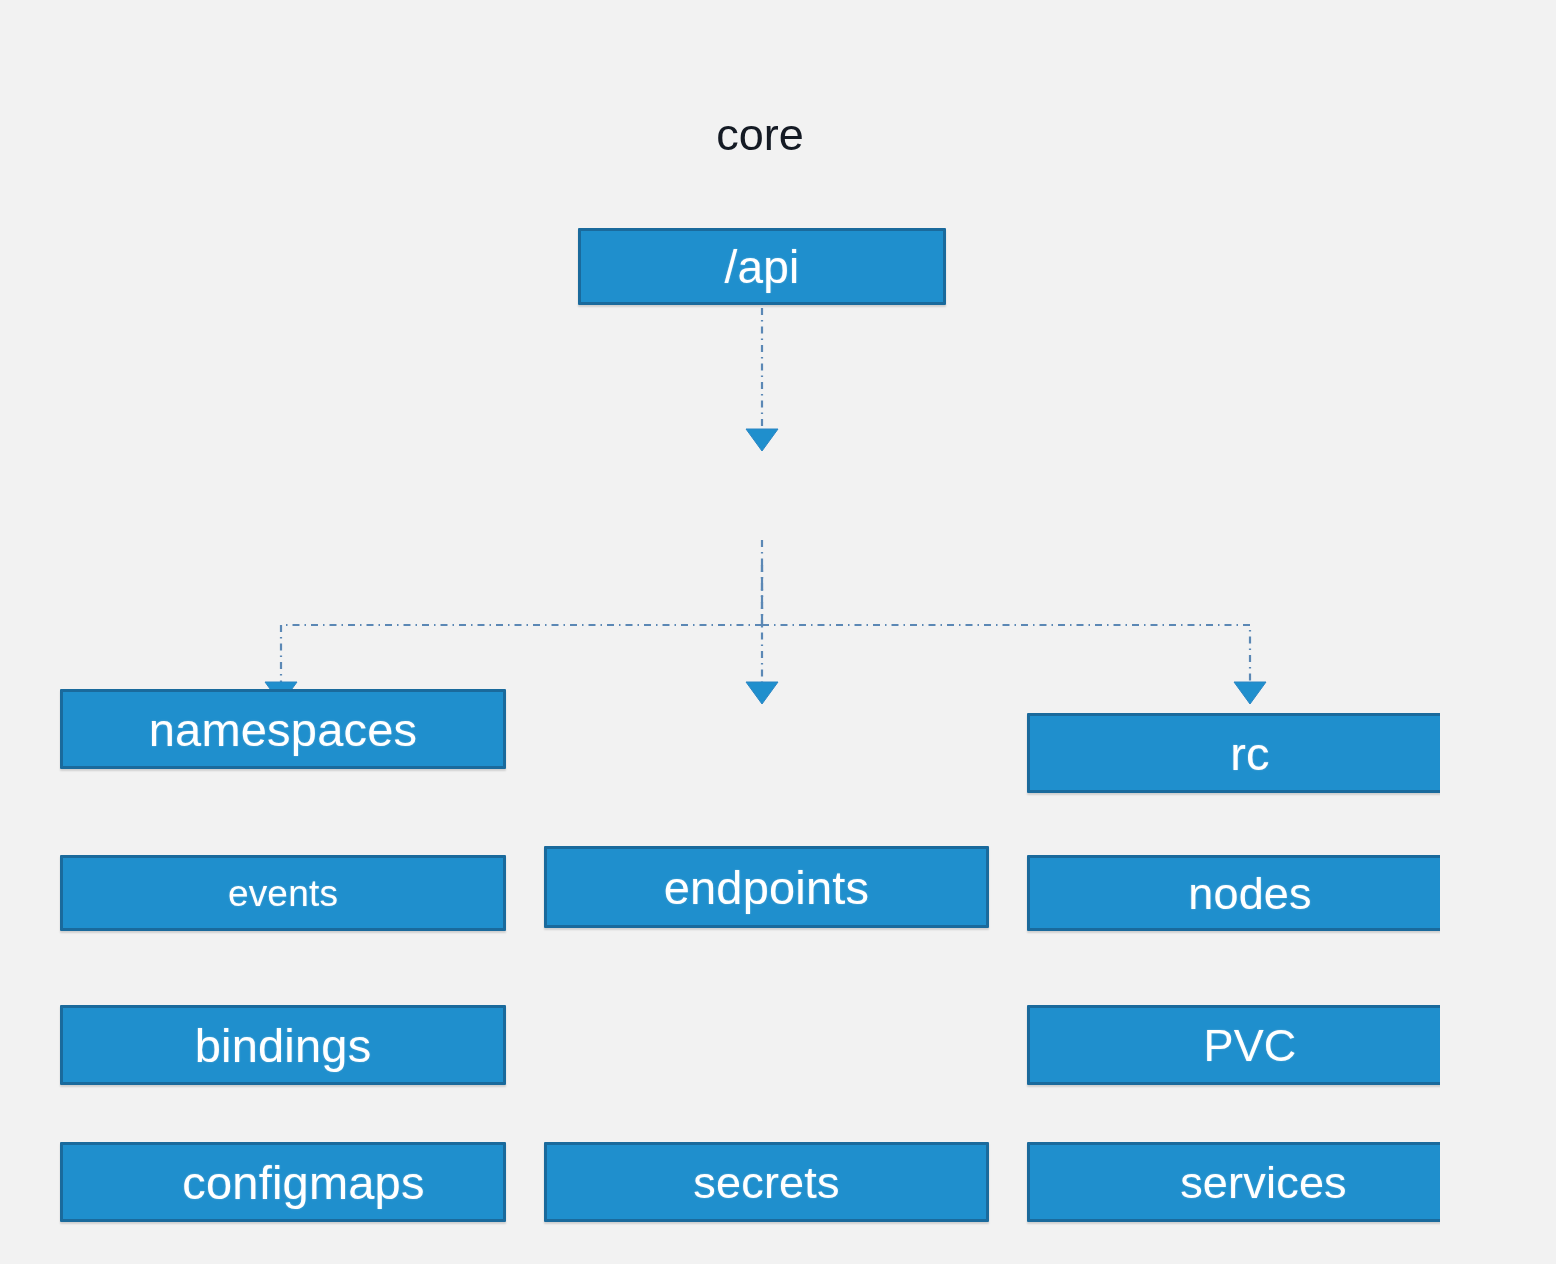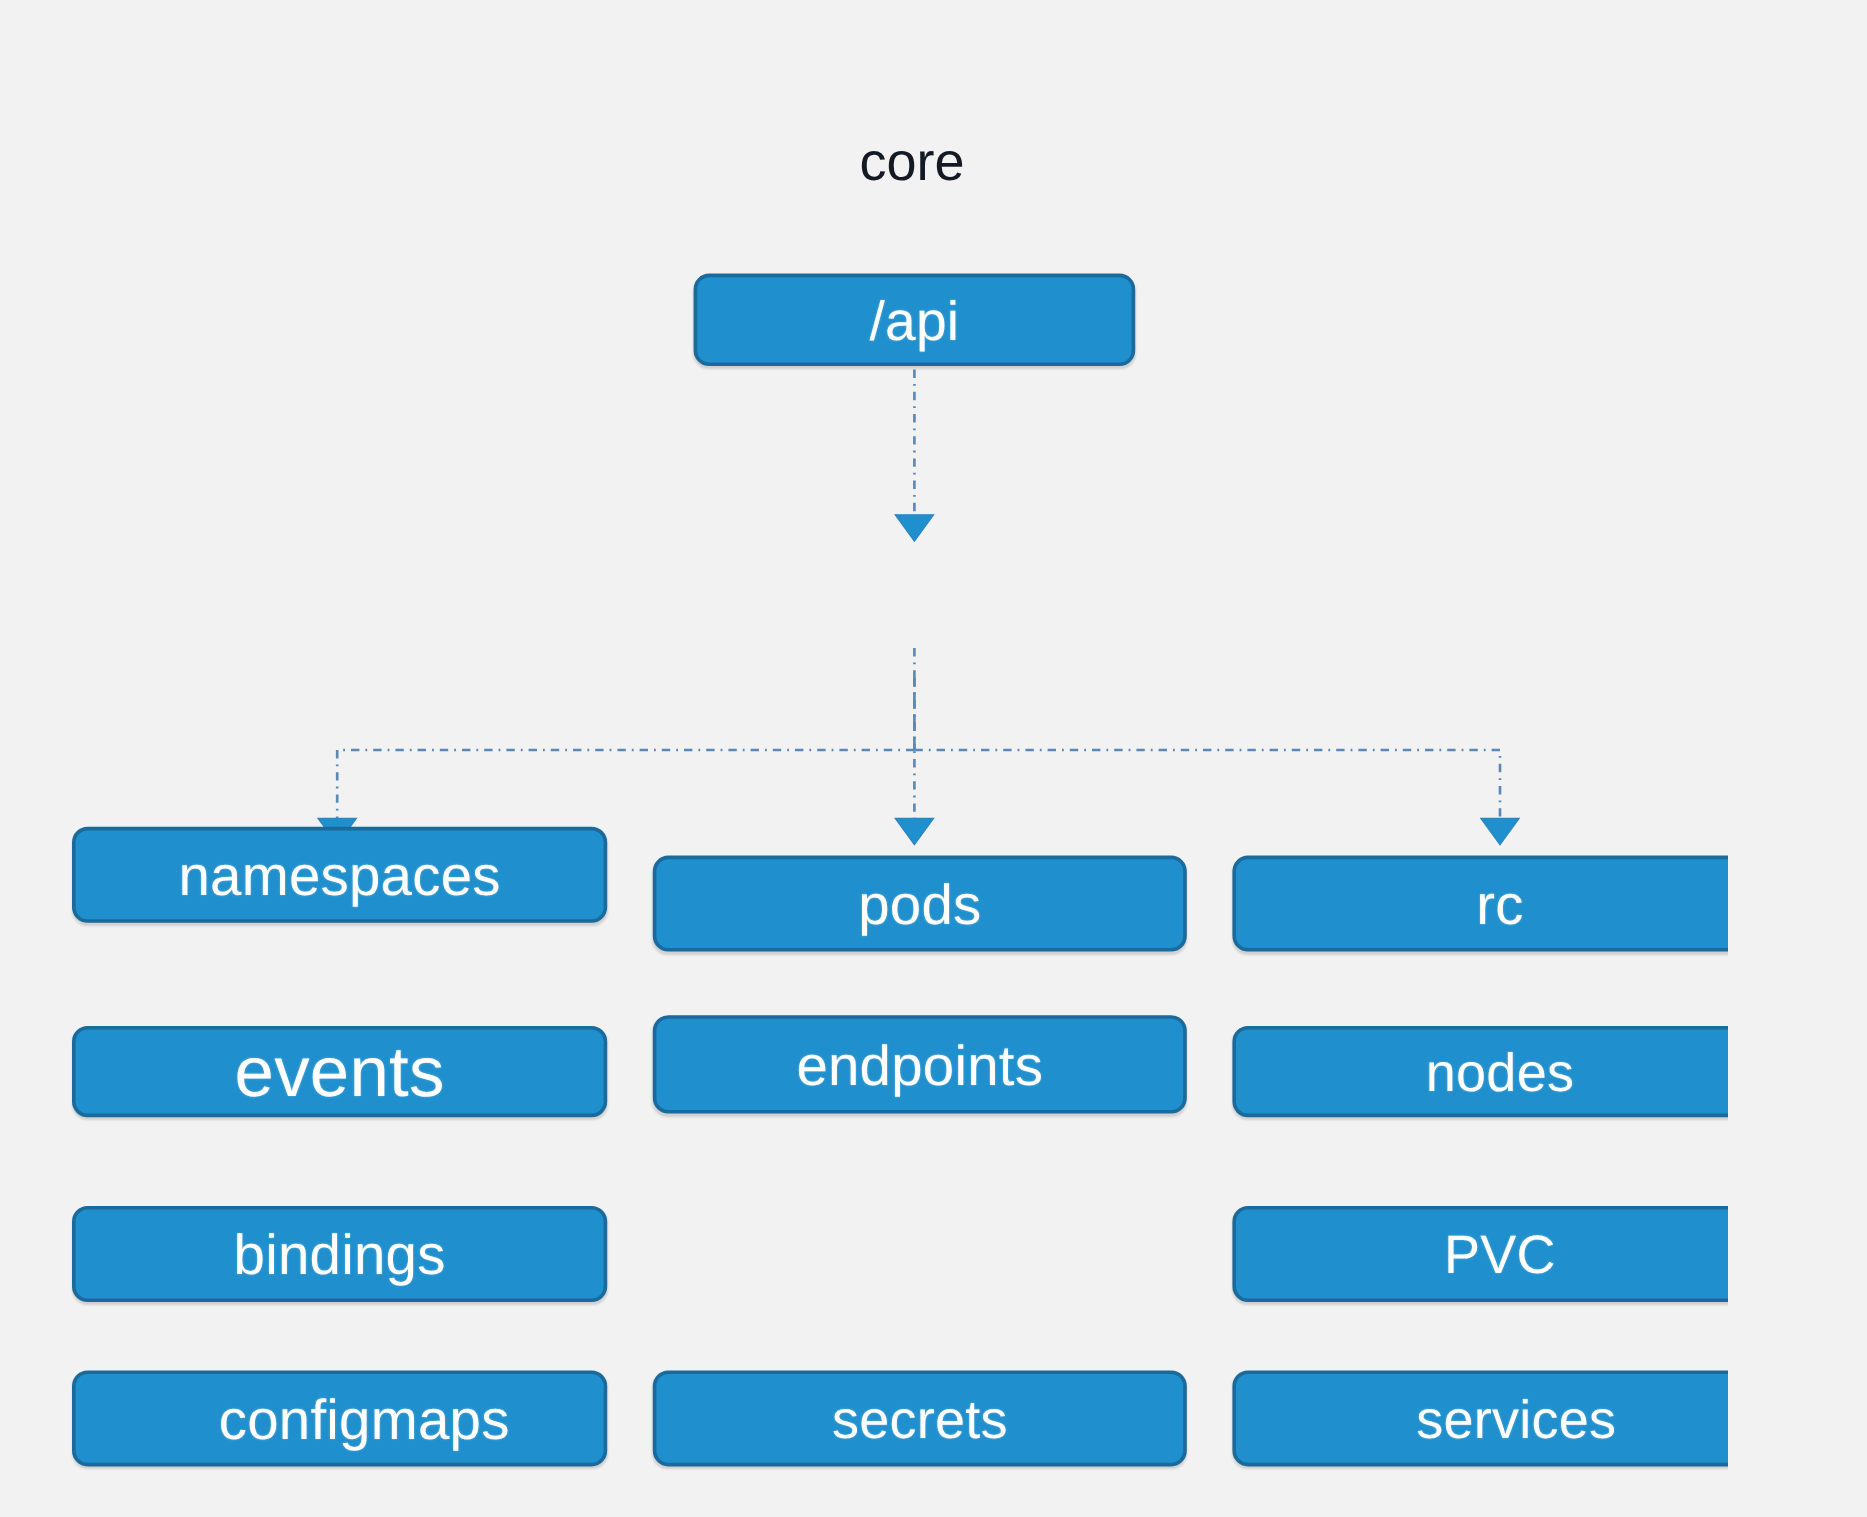--- a/index.html
+++ b/index.html
@@ -22,21 +22,21 @@
     top: 0;
     width: 1556px;
     height: 1264px;
     pointer-events: none;
   }
   .node {
     position: absolute;
     box-sizing: border-box;
     background: #1f8fcd;
     border: 3px solid #1a6a9c;
-    border-radius: 13px;
+    border-radius: 1px;
     color: #ffffff;
     display: flex;
     align-items: center;
     justify-content: center;
     text-align: center;
     font-family: "Liberation Sans", sans-serif;
     font-weight: 400;
     letter-spacing: 0.2px;
     box-shadow: 0 2px 2px rgba(0,0,0,0.14);
     text-shadow: 0 0 2px rgba(255,255,255,0.35);
@@ -71,28 +71,25 @@
     </svg>
 
   <div class="group-label" style="left: 760px; top: 72px; transform: translateX(-50%); color: rgb(20, 26, 36);">core</div>
 
 <div class="node" style="left: 578px; top: 188px; width: 368px; height: 77px; background: rgb(31, 143, 205); border-color: rgb(26, 106, 156); color: rgb(255, 255, 255);">
       <span style="font-size: 46px;">/api</span>
     </div>
     <div class="node" style="left: 60px; top: 649px; width: 446px; height: 80px; background: rgb(31, 143, 205); border-color: rgb(26, 106, 156); color: rgb(255, 255, 255);">
       <span style="font-size: 47px;">namespaces</span>
     </div>
-    <div class="node" style="left: 544px; top: 673px; width: 445px; height: 80px; background: rgb(31, 143, 205); border-color: rgb(26, 106, 156); color: rgb(255, 255, 255);">
-      <span style="font-size: 47px;">pods</span>
-    </div>
     <div class="node" style="left: 1027px; top: 673px; width: 446px; height: 80px; background: rgb(31, 143, 205); border-color: rgb(26, 106, 156); color: rgb(255, 255, 255);">
       <span style="font-size: 47px;">rc</span>
     </div>
     <div class="node" style="left: 60px; top: 815px; width: 446px; height: 76px; background: rgb(31, 143, 205); border-color: rgb(26, 106, 156); color: rgb(255, 255, 255);">
-      <span style="font-size: 59px;">events</span>
+      <span style="font-size: 37px;">events</span>
     </div>
     <div class="node" style="left: 544px; top: 806px; width: 445px; height: 82px; background: rgb(31, 143, 205); border-color: rgb(26, 106, 156); color: rgb(255, 255, 255);">
       <span style="font-size: 47px;">endpoints</span>
     </div>
     <div class="node" style="left: 1027px; top: 815px; width: 446px; height: 76px; background: rgb(31, 143, 205); border-color: rgb(26, 106, 156); color: rgb(255, 255, 255);">
       <span style="font-size: 45px;">nodes</span>
     </div>
     <div class="node" style="left: 60px; top: 965px; width: 446px; height: 80px; background: rgb(31, 143, 205); border-color: rgb(26, 106, 156); color: rgb(255, 255, 255);">
       <span style="font-size: 47px;">bindings</span>
     </div>

